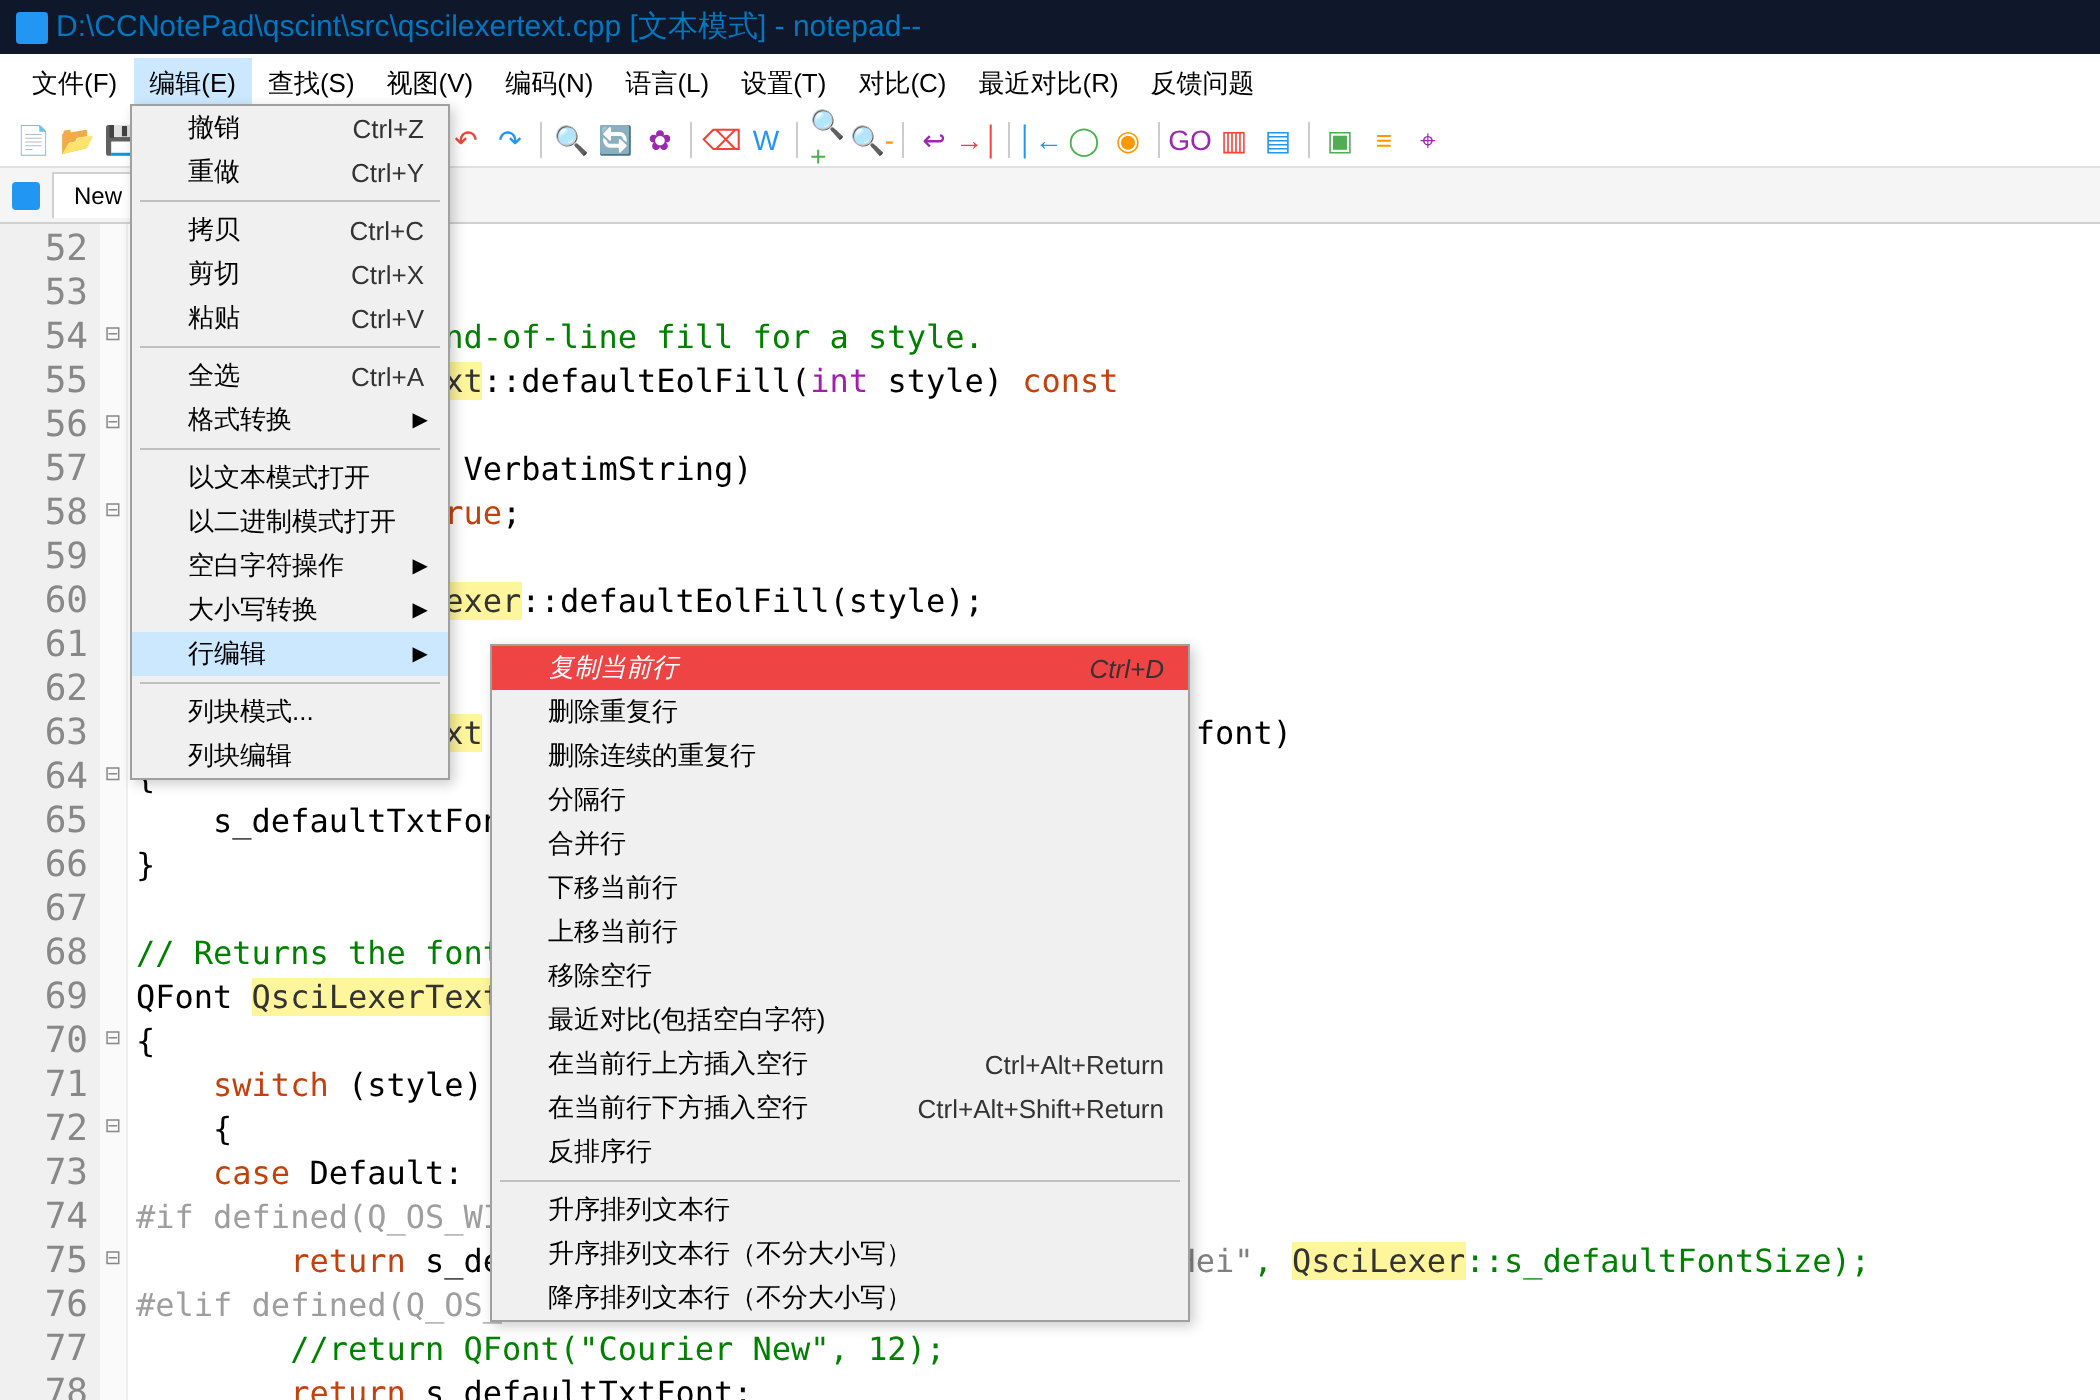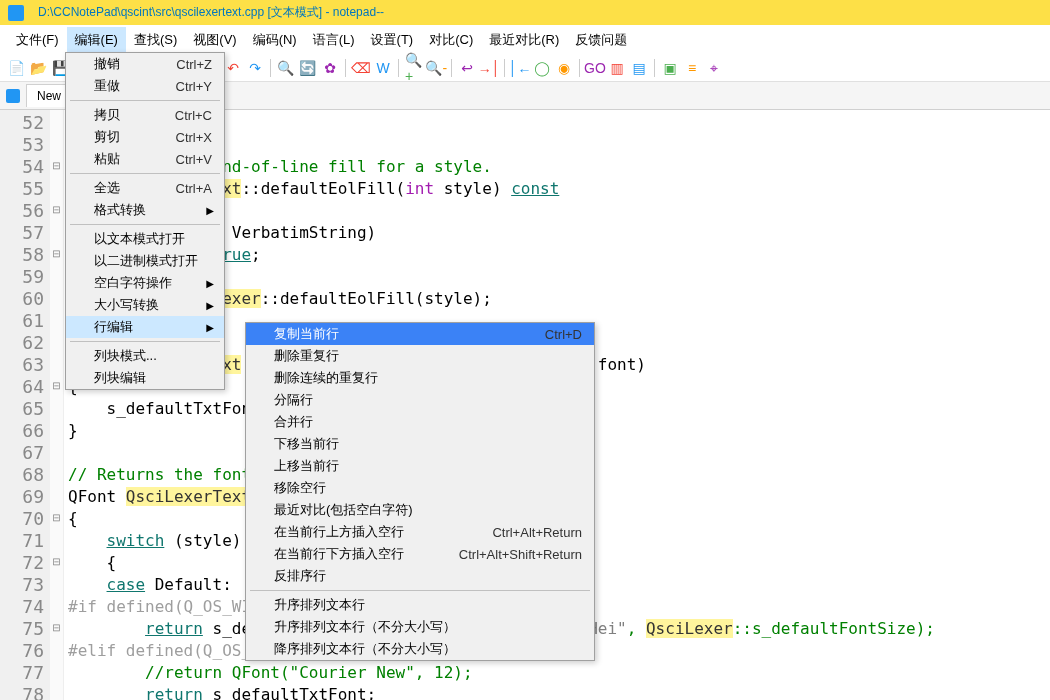--- a/index.html
+++ b/index.html
@@ -1,50 +1,50 @@
 <!DOCTYPE html>
 <html><head>
 <meta charset="utf-8">
 <style>
 * { margin: 0; padding: 0; box-sizing: border-box; }
 body { font-family: "Microsoft YaHei", sans-serif; font-size: 12px; background: #fff; overflow: hidden; }
-.titlebar { background: #fde047; padding: 4px 8px; color: #0277bd; font-size: 12px; display: flex; align-items: center; gap: 14px; }
+.titlebar { background: #0f172a; padding: 4px 8px; color: #0277bd; font-size: 15px; display: flex; align-items: center; gap: 4px; }
 .titlebar .icon { width: 16px; height: 16px; background: #2196f3; border-radius: 2px; display: inline-block; }
 .menubar { display: flex; padding: 2px 8px; gap: 0; font-size: 13px; }
 .menubar-item { padding: 4px 8px; cursor: pointer; }
 .menubar-item.active { background: #cce8ff; }
 .toolbar { display: flex; padding: 4px 8px; gap: 4px; align-items: center; border-bottom: 1px solid #e0e0e0; }
 .tool-icon { width: 18px; height: 18px; display: flex; align-items: center; justify-content: center; font-size: 14px; cursor: pointer; }
 .tool-sep { width: 1px; height: 18px; background: #ccc; margin: 0 2px; }
 .tabbar { display: flex; background: #f5f5f5; border-bottom: 1px solid #d0d0d0; padding: 2px 4px; align-items: center; }
 .tab { display: flex; align-items: center; gap: 6px; padding: 4px 10px; background: #fff; border: 1px solid #d0d0d0; border-bottom: none; font-size: 12px; }
 .tab .close { color: #f44336; font-weight: bold; cursor: pointer; }
 .editor-area { display: flex; height: calc(100vh - 110px); }
 .gutter { background: #f0f0f0; width: 50px; text-align: right; font-family: Consolas, monospace; font-size: 18px; color: #888; padding-top: 2px; }
 .gutter .ln { height: 22px; line-height: 22px; padding-right: 6px; }
 .fold-col { width: 14px; background: #fafafa; border-right: 1px solid #eee; }
 .fold-col .fc { height:22px; display:flex; align-items:center; justify-content:center; color:#888; font-size:10px; }
 .code { font-family: Consolas, monospace; font-size: 16px; padding-left: 4px; padding-top: 2px; white-space: pre; }
 .code .line { height: 22px; line-height: 22px; }
 .k-green { color: #008000; }
-.k-blue { color: #0f766e; text-decoration: underline; }
+.k-blue { color: #c2410c; }
 .k-purple { color: #a21caf; }
 .k-hl { background: #fff59d; color: #333; }
 .k-gray { color: #9e9e9e; }
 .k-str { color: #808080; }
 .menu-popup, .submenu-popup { position: absolute; background: #f0f0f0; border: 1px solid #a0a0a0; box-shadow: 2px 2px 6px rgba(0,0,0,.2); font-size: 13px; }
 .menu-popup { left: 65px; top: 52px; width: 160px; }
 .menu-row { display: flex; align-items: center; padding: 4px 10px 4px 28px; height: 22px; position: relative; }
 .menu-row.hover { background: #cce8ff; }
 .menu-sep { height: 1px; background: #c0c0c0; margin: 3px 4px; }
 .menu-shortcut { position: absolute; right: 12px; color: #333; }
 .menu-arrow { position: absolute; right: 10px; font-size: 10px; }
 .submenu-popup { left: 245px; top: 322px; width: 350px; }
 .submenu-popup .menu-row { padding-left: 28px; }
-.submenu-popup .menu-row.hover { background: #3b82f6; color: #fff; }
+.submenu-popup .menu-row.hover { background: #ef4444; color: #fff; font-style: italic; }
 </style>
 </head>
 <body>
 
 <div class="titlebar">
   <span class="icon"></span>
   <span>D:\CCNotePad\qscint\src\qscilexertext.cpp [文本模式] - notepad--</span>
 </div>
 
 <div class="menubar" id="menubar">

